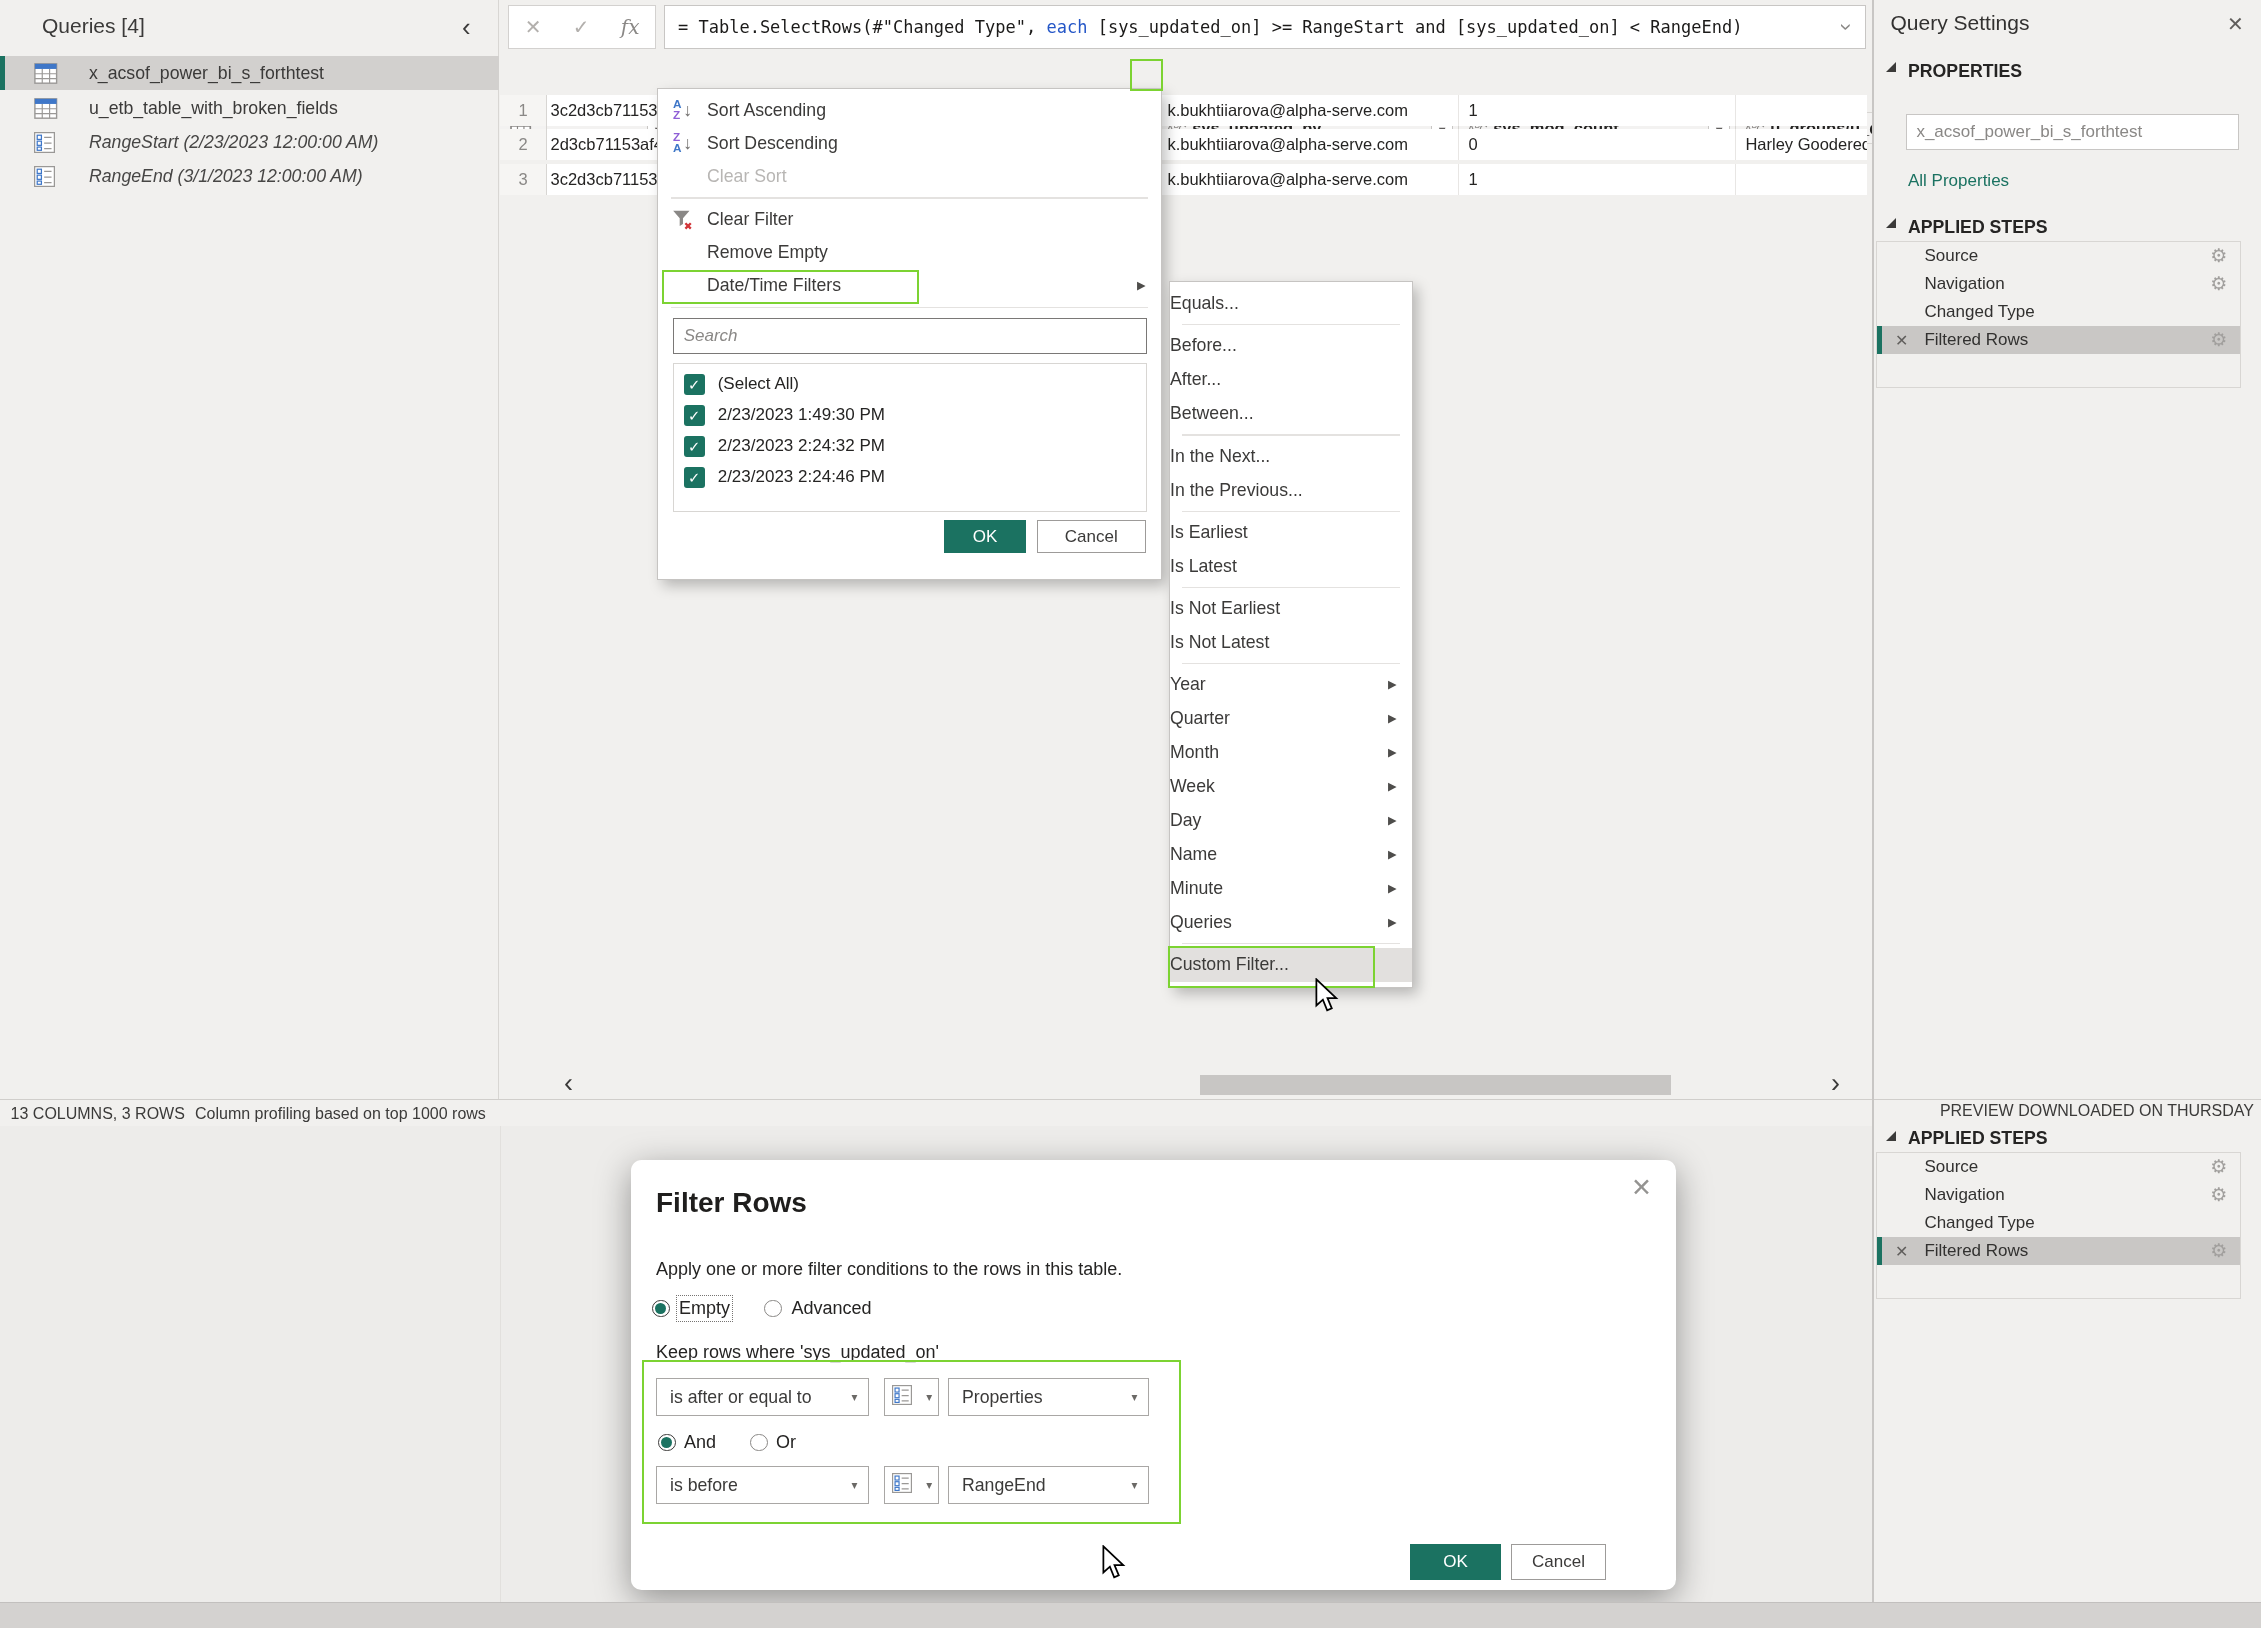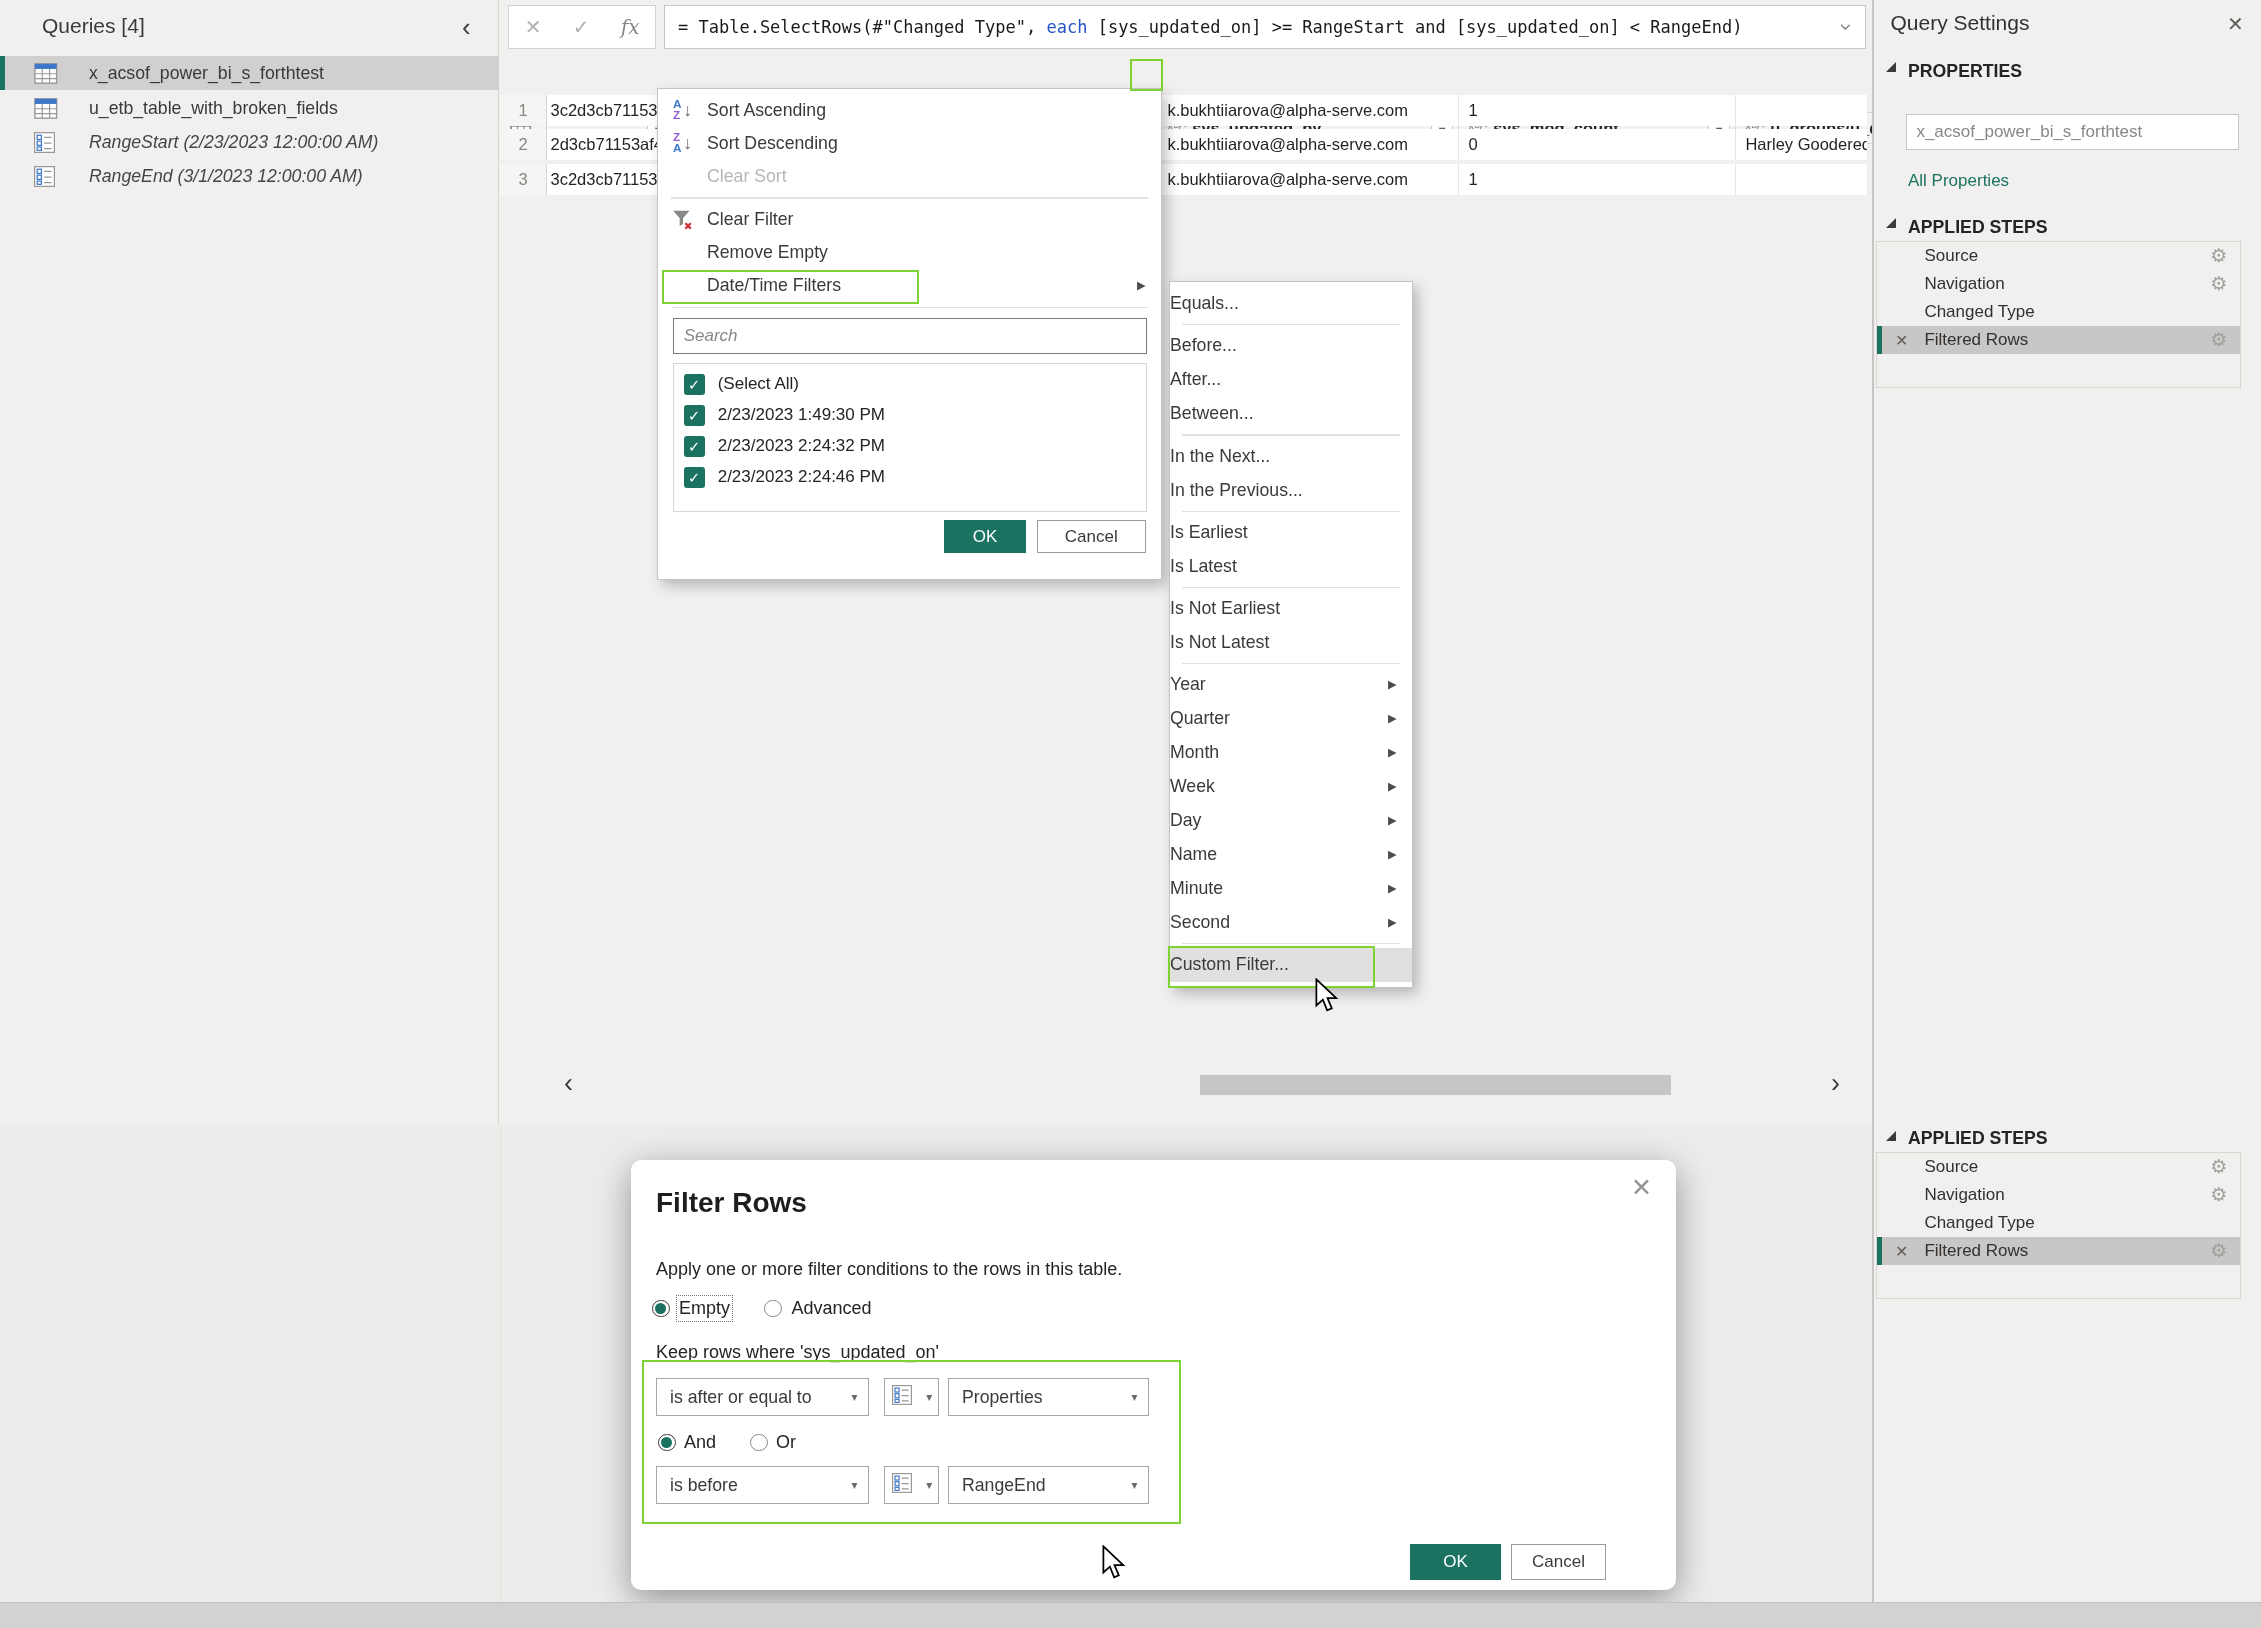--- a/index.html
+++ b/index.html
@@ -227,20 +227,25 @@
   <div class="td" style="left:1158px;top:164px;width:301px;height:31px;">k.bukhtiiarova@alpha-serve.com</div>
   <div class="td" style="left:1459px;top:164px;width:277px;height:31px;">1</div>
   <div class="td" style="left:1736px;top:164px;width:131px;height:31px;border-right:none;"></div>
 
   <div class="abs" style="left:500px;top:1071px;width:1372px;height:28px;">
     <span style="position:absolute;left:64px;top:-3.5px;font-size:27px;color:#3b3a39;">‹</span>
     <div style="position:absolute;left:700px;top:3.5px;width:471px;height:20px;background:#c8c6c4;"></div>
     <span style="position:absolute;left:1331px;top:-3.5px;font-size:27px;color:#3b3a39;">›</span>
   </div>
 
+  <div class="abs" style="left:0;top:1099px;width:2261px;height:27px;background:#f1f0ee;border-top:1.2px solid #d0cecb;box-sizing:border-box;">
+    <span class="abs" style="left:10.6px;top:4.7px;font-size:16px;color:#3b3a39;">13 COLUMNS, 3 ROWS</span>
+    <span class="abs" style="left:195px;top:4.7px;font-size:16px;color:#3b3a39;">Column profiling based on top 1000 rows</span>
+    <span class="abs" style="right:7px;top:2.4px;font-size:16px;color:#3b3a39;">PREVIEW DOWNLOADED ON THURSDAY</span>
+  </div>
 
   <div class="divider-v" style="left:1872px;top:0;width:2.4px;height:1628px;"></div>
   <div class="abs" style="left:1874px;top:0;width:387px;height:1099px;background:#f1f0ee;">
     <div class="abs" style="left:16.5px;top:10.6px;font-size:21px;color:#323130;">Query Settings</div>
     <span class="abs" style="left:353px;top:11.8px;font-size:20px;color:#605e5c;">✕</span>
 
     <div class="abs tri" style="left:12.4px;top:62px;"></div>
     <div class="abs sechdr" style="left:34px;top:61px;">PROPERTIES</div>
     <div class="abs" style="left:34px;top:95px;font-size:17px;margin-top:32px;">Name</div>
     <input class="abs" style="left: 32px; top: 114px; width: 333px; height: 36px; border: 1.2px solid rgb(200, 198, 196); background: rgb(255, 255, 255); font-family: &quot;Liberation Sans&quot;, sans-serif; font-size: 17px; color: rgb(138, 136, 134); padding: 0px 9.4px; box-sizing: border-box;" value="x_acsof_power_bi_s_forthtest">
@@ -401,21 +406,21 @@
       </div>
     <div class="sub-mi">
         <span>Name</span>
         <span class="marrow">▶</span>
       </div>
     <div class="sub-mi">
         <span>Minute</span>
         <span class="marrow">▶</span>
       </div>
     <div class="sub-mi">
-        <span>Second</span>
+        <span>Queries</span>
         <span class="marrow">▶</span>
       </div>
     <div class="msep" style="margin:3.5px 11.8px;"></div>
     <div class="sub-mi hover">
         <span>Custom Filter...</span>
       </div>
   </div>
 
   <div class="anno" style="left:1130px;top:59px;width:33px;height:32px;"></div>
   <div class="anno" style="left:662px;top:270px;width:257px;height:34px;"></div>

